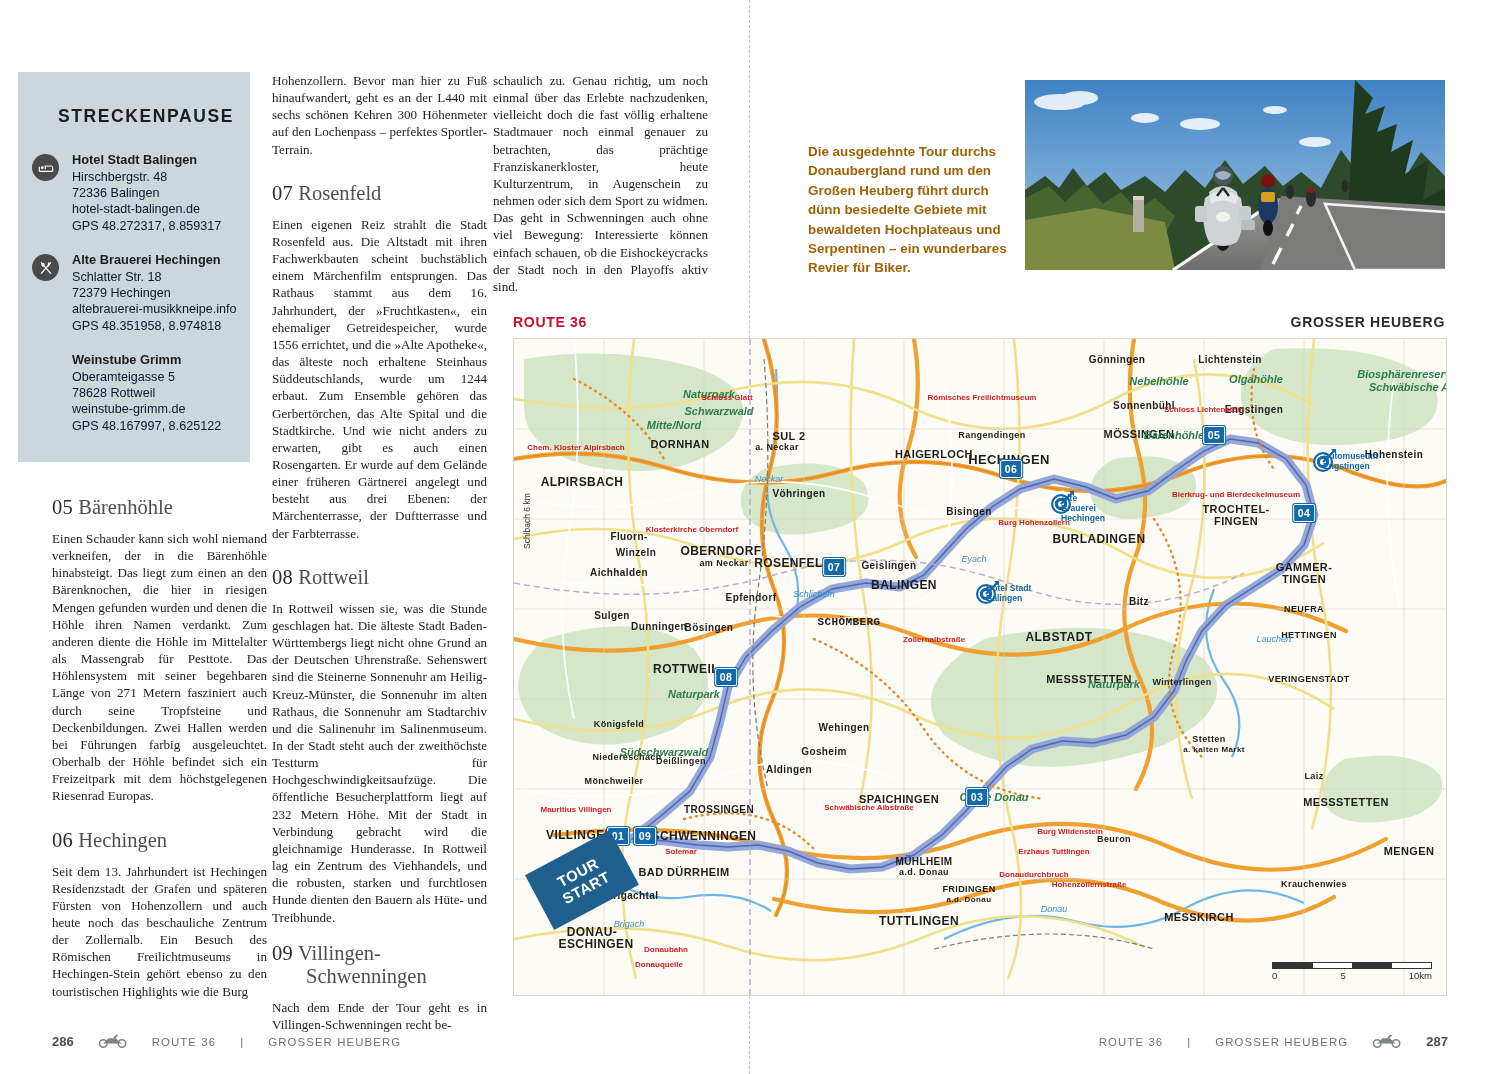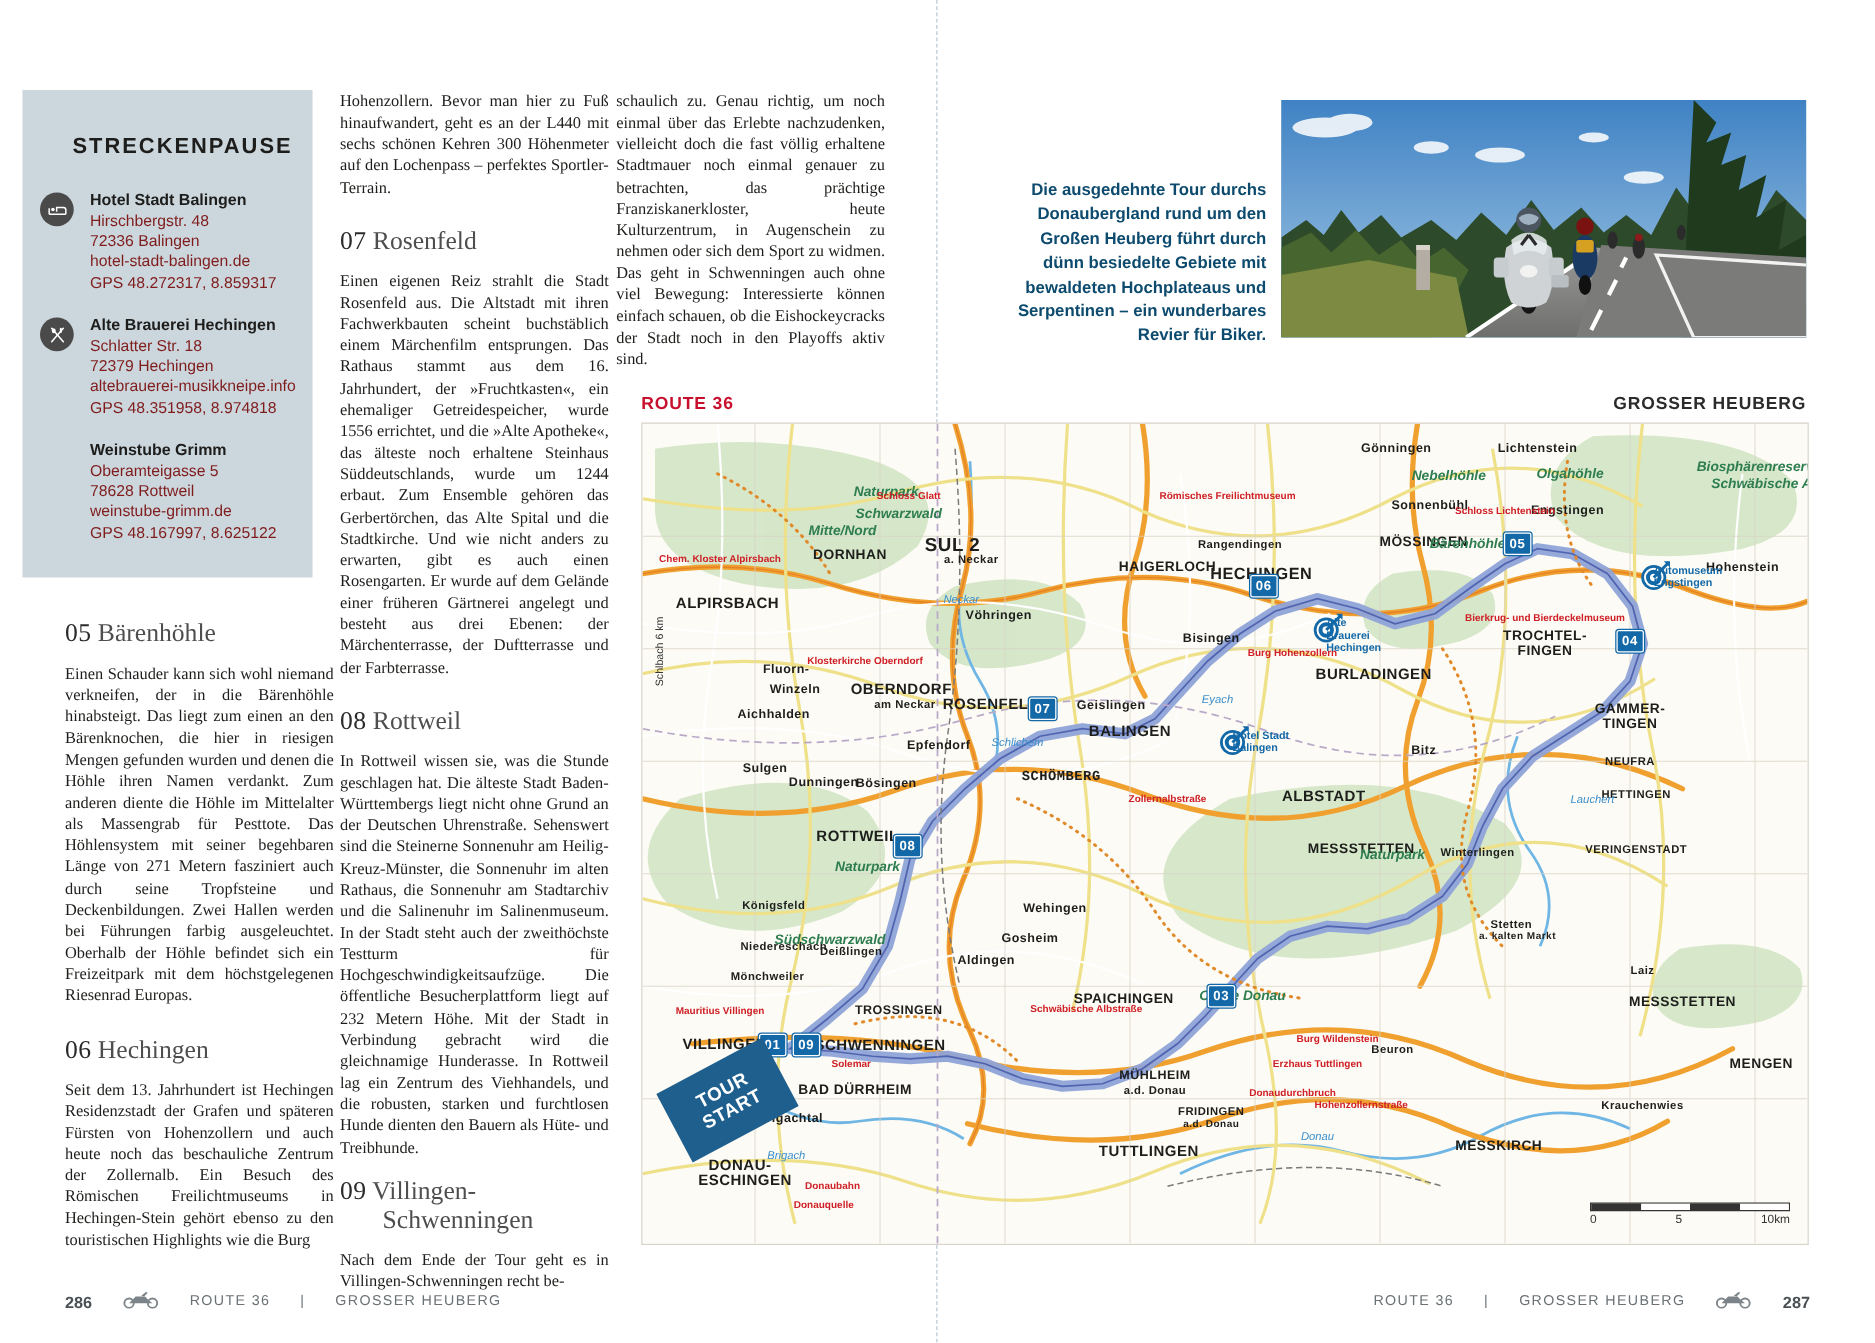--- a/index.html
+++ b/index.html
@@ -30,21 +30,21 @@
     position:absolute;left:40px;top:34px;
     font-size:17.5px;font-weight:bold;letter-spacing:1.6px;color:#1d1d1b;
   }
   .poi{position:absolute;left:14px;width:212px;}
   .poi .ic{
     position:absolute;left:0;top:2px;width:27px;height:27px;border-radius:50%;
     background:#4a4a4a;display:flex;align-items:center;justify-content:center;
   }
   .poi .txt{position:absolute;left:40px;top:0;width:176px;}
   .poi .nm{font-size:12.8px;font-weight:bold;color:#1d1d1b;line-height:16px;margin-bottom:1px;}
-  .poi .ln{font-size:12.6px;color:#7f1d1d;line-height:16.2px;}
+  .poi .ln{font-size:12.6px;color:#0f172a;line-height:16.2px;}
 
   
   .col{position:absolute;top:72px;width:215px;}
   .col1{left:52px;}
   .col2{left:272px;}
   .col3{left:493px;}
   .sec-h{
     font-family:"Liberation Serif", serif;
     font-size:20.5px;color:#4e4e4e;margin:24px 0 11px 0;line-height:23px;font-weight:normal;
   }
@@ -67,21 +67,21 @@
   .footer-l{left:52px;}
   .footer-r{right:52px;}
   .pg{font-weight:bold;color:#4a5054;font-size:13px;letter-spacing:0;}
 
   .photo{
     position:absolute;left:1025px;top:80px;width:420px;height:190px;
     overflow:hidden;background:#6f9bc4;
   }
   .caption{
     position:absolute;left:808px;top:142px;width:205px;
-    font-size:13.4px;line-height:19.4px;font-weight:bold;color:#0c4a6e;text-align:right;
+    font-size:13.4px;line-height:19.4px;font-weight:bold;color:#a16207;
   }
 
   
   .map-head{position:absolute;left:513px;top:314px;width:932px;height:22px;}
   .route-tag{position:absolute;left:0;top:0;font-size:14px;font-weight:bold;letter-spacing:0.7px;color:#c8102e;}
   .map-title{position:absolute;right:0;top:0;font-size:14px;font-weight:bold;letter-spacing:0.7px;color:#2b2b2b;}
 
   
   .map{
     position:absolute;left:513px;top:338px;width:932px;height:656px;
@@ -428,21 +428,21 @@
 
         <g fill="none" stroke="#7a7a7a" stroke-width="1.2" stroke-dasharray="5 3">
           <path d="M250 20 q10 120 -6 230 q-14 100 10 200"></path>
           <path d="M420 610 q120 -30 220 0"></path>
         </g>
       </svg>
 
       <div id="cityLabels">
           <div class="mlbl city" style="left: 68px; top: 143px; font-size: 12px;">ALPIRSBACH</div>
           <div class="mlbl city" style="left: 166px; top: 105px; font-size: 11px;">DORNHAN</div>
-          <div class="mlbl city" style="left: 248px; top: 97px; font-size: 15px;">SUL 2</div>
+          <div class="mlbl city" style="left: 275px; top: 97px; font-size: 11px;">SUL 2</div>
           <div class="mlbl city" style="left: 263px; top: 108px; font-size: 9px;">a. Neckar</div>
           <div class="mlbl city" style="left: 207px; top: 212px; font-size: 12px;">OBERNDORF</div>
           <div class="mlbl city" style="left: 210px; top: 224px; font-size: 9px;">am Neckar</div>
           <div class="mlbl city" style="left: 279px; top: 224px; font-size: 12px;">ROSENFELD</div>
           <div class="mlbl city" style="left: 420px; top: 115px; font-size: 11px;">HAIGERLOCH</div>
           <div class="mlbl city" style="left: 495px; top: 120px; font-size: 13px;">HECHINGEN</div>
           <div class="mlbl city" style="left: 625px; top: 95px; font-size: 11px;">MÖSSINGEN</div>
           <div class="mlbl city" style="left: 390px; top: 246px; font-size: 12px;">BALINGEN</div>
           <div class="mlbl city" style="left: 545px; top: 298px; font-size: 12px;">ALBSTADT</div>
           <div class="mlbl city" style="left: 585px; top: 200px; font-size: 12px;">BURLADINGEN</div>

